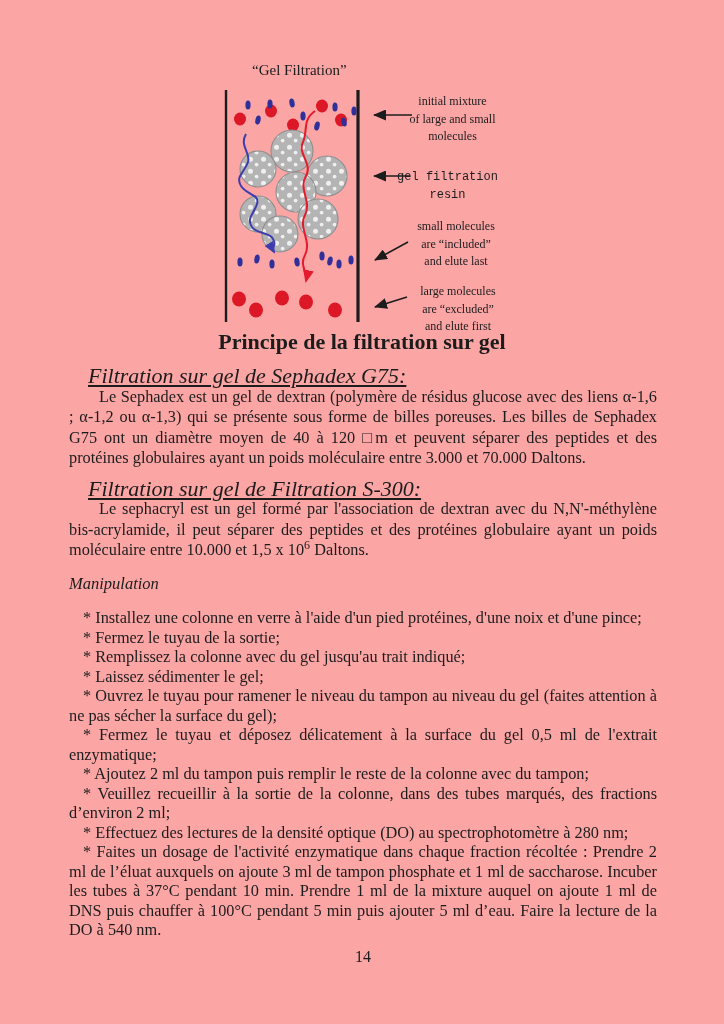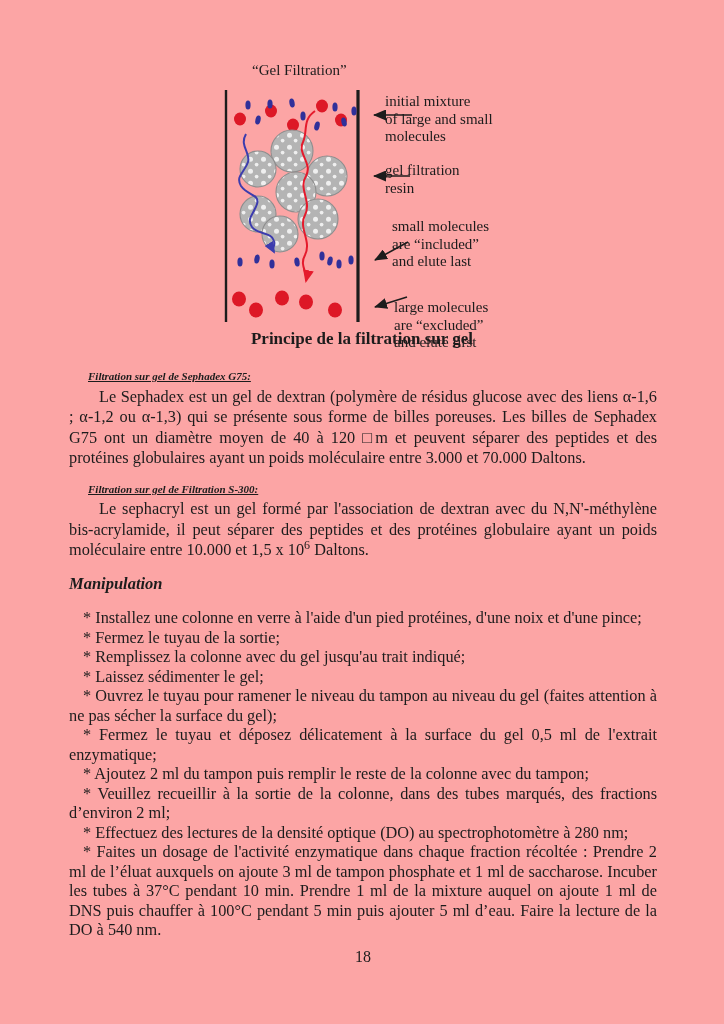--- a/index.html
+++ b/index.html
@@ -4,51 +4,51 @@
 <style>
   html,body{margin:0;padding:0;background:#ffffff;}
   .page{
     position:relative;width:724px;height:1024px;background:#fca5a5;overflow:hidden;
     font-family:"Liberation Serif","DejaVu Serif",serif;color:var(--text,#1c1c1c);
   }
   
   .figure{position:relative;width:724px;height:352px;}
   .fig-title{position:absolute;left:252px;top:62px;font-size:15px;color:#1c1c1c;}
   .fig-svg{position:absolute;left:0;top:0;}
-  .fig-label{position:absolute;text-align:left;font-size:15px;line-height:17.5px;color:#1c1c1c;}
+  .fig-label{position:absolute;text-align:center;font-size:12px;line-height:17.5px;color:#1c1c1c;}
   .fig-label span{display:block;}
   .lbl-1{left:385px;top:93px;width:135px;}
-  .lbl-2{left:385px;top:162px;width:125px;}
+  .lbl-2{left:385px;top:169px;width:125px;font-family:Liberation Mono, monospace;}
   .lbl-3{left:392px;top:218px;width:128px;}
-  .lbl-4{left:394px;top:283px;width:128px;margin-top:16px;}
+  .lbl-4{left:394px;top:283px;width:128px;}
   .fig-caption{position:absolute;left:0;top:329px;width:724px;text-align:center;
-    font-weight:bold;font-size:17px;}
+    font-weight:bold;font-size:22px;}
   
   .col-line{stroke:var(--column-line,#1c1c1c);stroke-width:2.4;}
   .thick{stroke-width:3.2;}
   .red-dot{fill:var(--large-molecule,#dd1826);}
   .blue-dot{fill:var(--small-molecule,#30309a);}
   .bead{fill:url(#beadDots);stroke:var(--bead-stroke,#8e8e8e);stroke-width:1.1;}
   .bead-bg{fill:var(--bead-fill,#b4b4b4);}
   .hole{fill:#efefef;}
   .track{fill:none;stroke-width:2;}
   .blue-track{stroke:var(--path-blue,#3c3cae);}
   .red-track{stroke:var(--path-red,#e51a2c);}
   .blue-fill{fill:var(--path-blue,#3c3cae);}
   .red-fill{fill:var(--path-red,#e51a2c);}
   .black-fill{fill:#1c1c1c;}
   .ann-line{stroke:#1c1c1c;stroke-width:1.6;}
   
   .content{margin:0 67px 0 69px;font-size:16.3px;line-height:20.5px;text-align:justify;}
   .sec-heading{margin:14px 0 0 0;font-style:italic;text-decoration:underline;
-    text-indent:19px;font-weight:bold;font-size:11px;line-height:20.5px;}
+    text-indent:19px;font-weight:normal;font-size:22px;line-height:20.5px;}
   .sec-heading.gap2{margin-top:10px;}
   .para{margin:0;text-indent:30px;}
   .para sup{font-size:12px;line-height:0;}
-  .manip-heading{margin:13px 0 0 0;font-weight:bold;font-style:italic;font-size:16.5px;line-height:20.5px;text-indent:0;}
+  .manip-heading{margin:13px 0 0 0;font-weight:normal;font-style:italic;font-size:16.5px;line-height:20.5px;text-indent:0;}
   .steps{margin-top:14px;line-height:19.5px;}
   .step{margin:0;text-indent:14px;}
   .page-number{margin-top:7px;text-align:center;font-size:16px;}
 </style>
 </head>
 <body>
 
 <div class="page">
 
   <div class="figure">
@@ -175,15 +175,15 @@
       <p class="step">* Remplissez la colonne avec du gel jusqu'au trait indiqué;</p>
       <p class="step">* Laissez sédimenter le gel;</p>
       <p class="step">* Ouvrez le tuyau pour ramener le niveau du tampon au niveau du gel (faites attention à ne pas sécher la surface du gel);</p>
       <p class="step">* Fermez le tuyau et déposez délicatement à la surface du gel 0,5 ml de l'extrait enzymatique;</p>
       <p class="step">* Ajoutez 2 ml du tampon puis remplir le reste de la colonne avec du tampon;</p>
       <p class="step">* Veuillez recueillir à la sortie de la colonne, dans des tubes marqués, des fractions d’environ 2 ml;</p>
       <p class="step">* Effectuez des lectures de la densité optique (DO) au spectrophotomètre à 280 nm;</p>
       <p class="step">* Faites un dosage de l'activité enzymatique dans chaque fraction récoltée : Prendre 2 ml de l’éluat auxquels on ajoute 3 ml de tampon phosphate et 1 ml de saccharose. Incuber les tubes à 37°C pendant 10 min. Prendre 1 ml de la mixture auquel on ajoute 1 ml de DNS puis chauffer à 100°C pendant 5 min puis ajouter 5 ml d’eau. Faire la lecture de la DO à 540 nm.</p>
     </div>
 
-    <div class="page-number">18</div>
+    <div class="page-number">14</div>
   </div>
 </div>
 
 </body></html>

